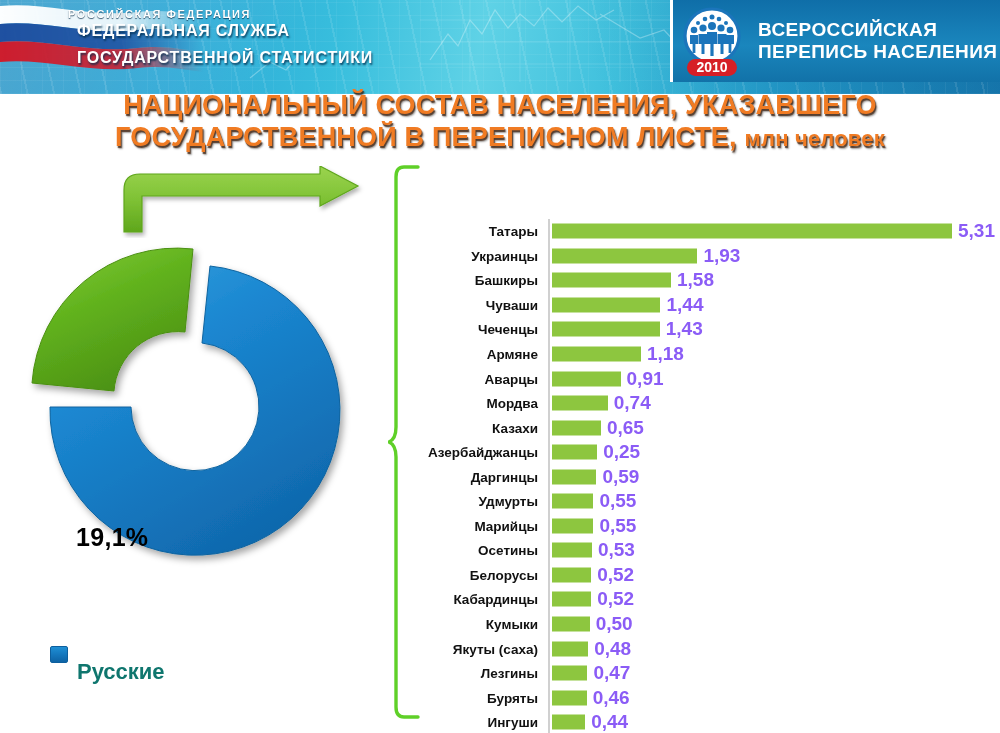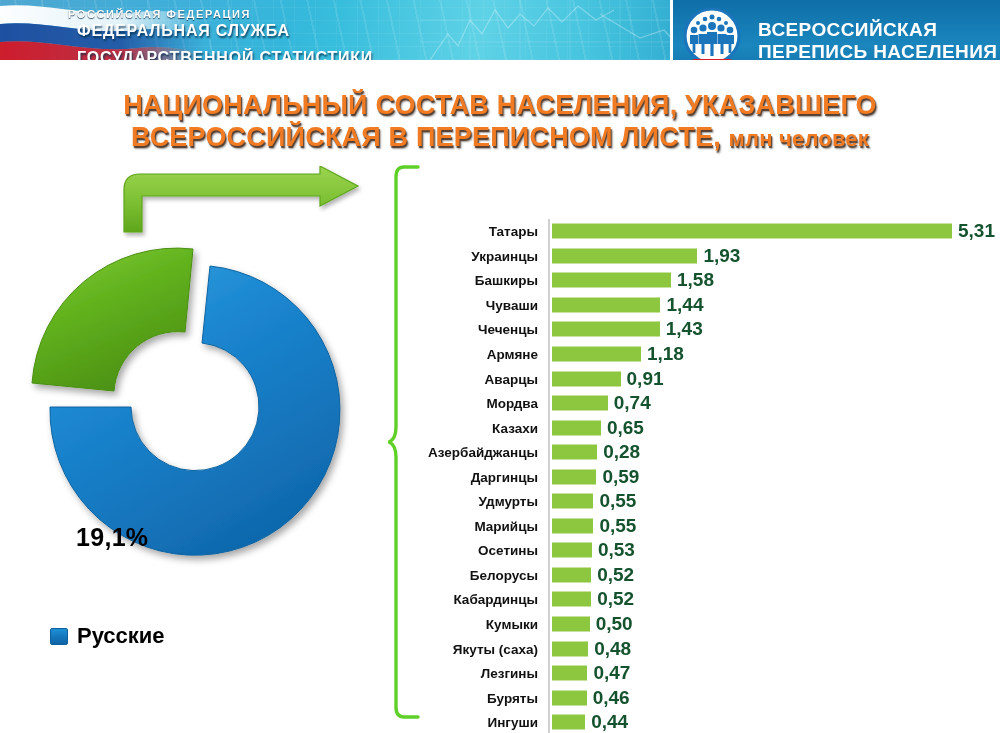--- a/index.html
+++ b/index.html
@@ -6,21 +6,21 @@
   html,body {
     width:1000px; height:733px;
     background:#ffffff;
     font-family:"Liberation Sans", sans-serif;
     overflow:hidden;
   }
   #slide { position:relative; width:1000px; height:733px; background:#fff; }
 
   
   .header {
-    position:absolute; left:0; top:0; width:1000px; height:60px;
+    position:absolute; left:0; top:0; width:1000px; height:94px;
     background:
       linear-gradient(100deg,#1d8fc4 0%, #2ba8d6 18%, #38bedd 34%, #5fd2e6 48%,
                       #3fc0dd 62%, #25a0cf 78%, #1b86bd 100%);
     overflow:hidden;
   }
   .hdr-texture {
     position:absolute; inset:0;
     background:
       repeating-linear-gradient(78deg, rgba(255,255,255,.10) 0 2px, rgba(255,255,255,0) 2px 26px),
       repeating-linear-gradient(0deg, rgba(255,255,255,.055) 0 1px, rgba(255,255,255,0) 1px 13px),
@@ -75,21 +75,21 @@
   .lbl-green { left:66px; top:288px; font-size:25px; }
 
   
   .legend { position:absolute; left:50px; top:623px; }
   .legend-row { display:flex; align-items:center; margin-bottom:29px; }
   .legend-swatch {
     width:18px; height:17px; border-radius:2px; margin-right:9px; flex:0 0 18px;
   }
   .sw-blue  { background:linear-gradient(180deg,#1f8fd4 0%, #1578be 50%, #0e63a4 100%); border:1px solid #0d5f9e; }
   .sw-green { background:linear-gradient(180deg,#7ec62f 0%, #68b420 50%, #4f9413 100%); border:1px solid #4e9213; }
-  .legend-label { font-size:22px; font-weight:bold; color:#000000; white-space:nowrap; }
+  .legend-label { font-size:22px; font-weight:bold; color:#0f766e; white-space:nowrap;margin-top:36px; }
 
   
   .arrow-svg { position:absolute; left:112px; top:166px; }
   .brace-svg { position:absolute; left:388px; top:163px; }
 
   
   .chart { position:absolute; left:410px; top:171px; width:590px; height:560px;margin-top:48px; }
   .plot {
     position:absolute; left:138px; top:0; width:452px; height:540px;
     border-left:2px solid #d0d0d0;
@@ -105,21 +105,21 @@
     white-space:nowrap; text-align:right;
     transform:translateY(-50%);
   }
   .bar {
     position:absolute; left:2px; height:15px;
     background:#8DC63F;
     transform:translateY(-50%);
   }
   .bar-val {
     position:absolute;
-    font-size:19px; font-weight:bold; color:#14532d;
+    font-size:19px; font-weight:bold; color:#8b5cf6;
     white-space:nowrap; transform:translateY(-50%);
   }
   .xaxis { position:absolute; left:138px; top:548px; width:452px; height:30px; }
   .xtick {
     position:absolute; top:0;
     font-family:"Liberation Serif", serif;
     font-size:19px; color:#222; transform:translateX(-50%);
   }
 </style>
 </head>
@@ -196,21 +196,21 @@
       <div class="logo-text">
         <div>ВСЕРОССИЙСКАЯ</div>
         <div>ПЕРЕПИСЬ НАСЕЛЕНИЯ</div>
       </div>
     </div>
   </div>
 
   <div class="title">
     <div>НАЦИОНАЛЬНЫЙ СОСТАВ НАСЕЛЕНИЯ, УКАЗАВШЕГО</div>
     <div>
-      <span>ВСЕРОССИЙСКАЯ В ПЕРЕПИСНОМ ЛИСТЕ,</span>
+      <span>ГОСУДАРСТВЕННОЙ В ПЕРЕПИСНОМ ЛИСТЕ,</span>
       <span class="small">млн человек</span>
     </div>
   </div>
 
   <div class="donut-area">
     <svg width="360" height="380" viewBox="0 0 360 380">
       <defs>
         <linearGradient id="blueG" x1="0" y1="0" x2="0.6" y2="1">
           <stop offset="0%" stop-color="#3AA6E0"></stop>
           <stop offset="40%" stop-color="#1B87D1"></stop>
@@ -301,21 +301,21 @@
         <div class="bar-val" style="top: 110.455px; left: 115.727px;">1,43</div>
         <div class="bar" style="top: 135px; width: 88.8933px; background: rgb(141, 198, 63);"></div>
         <div class="bar-val" style="top: 135px; left: 96.8933px;">1,18</div>
         <div class="bar" style="top: 159.545px; width: 68.5533px; background: rgb(141, 198, 63);"></div>
         <div class="bar-val" style="top: 159.545px; left: 76.5533px;">0,91</div>
         <div class="bar" style="top: 184.091px; width: 55.7467px; background: rgb(141, 198, 63);"></div>
         <div class="bar-val" style="top: 184.091px; left: 63.7467px;">0,74</div>
         <div class="bar" style="top: 208.636px; width: 48.9667px; background: rgb(141, 198, 63);"></div>
         <div class="bar-val" style="top: 208.636px; left: 56.9667px;">0,65</div>
         <div class="bar" style="top: 233.182px; width: 45.2px; background: rgb(141, 198, 63);"></div>
-        <div class="bar-val" style="top: 233.182px; left: 53.2px;">0,28</div>
+        <div class="bar-val" style="top: 233.182px; left: 53.2px;">0,25</div>
         <div class="bar" style="top: 257.727px; width: 44.4467px; background: rgb(141, 198, 63);"></div>
         <div class="bar-val" style="top: 257.727px; left: 52.4467px;">0,59</div>
         <div class="bar" style="top: 282.273px; width: 41.4333px; background: rgb(141, 198, 63);"></div>
         <div class="bar-val" style="top: 282.273px; left: 49.4333px;">0,55</div>
         <div class="bar" style="top: 306.818px; width: 41.4333px; background: rgb(141, 198, 63);"></div>
         <div class="bar-val" style="top: 306.818px; left: 49.4333px;">0,55</div>
         <div class="bar" style="top: 331.364px; width: 39.9267px; background: rgb(141, 198, 63);"></div>
         <div class="bar-val" style="top: 331.364px; left: 47.9267px; text-align: center;">0,53</div>
         <div class="bar" style="top: 355.909px; width: 39.1733px; background: rgb(141, 198, 63);"></div>
         <div class="bar-val" style="top: 355.909px; left: 47.1733px;">0,52</div>

